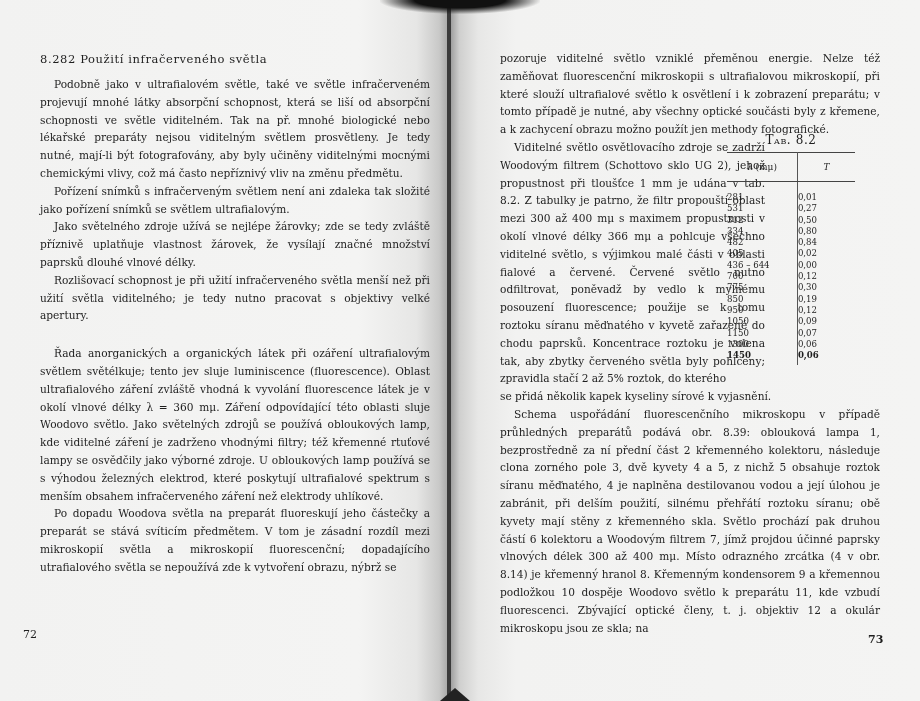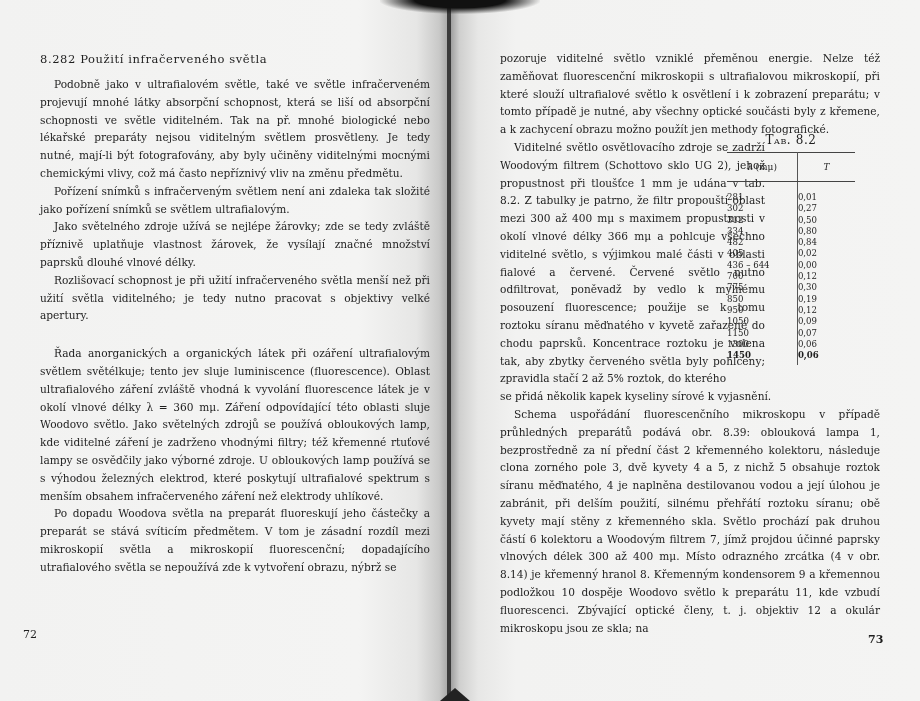--- a/index.html
+++ b/index.html
@@ -68,21 +68,21 @@
           <th class="c1">λ (mμ)</th>
           <th style="font-style:italic">T</th>
         </tr>
       </thead>
       <tbody id="tbody">
           <tr class="first">
             <td class="c1">281</td>
             <td>0,01</td>
           </tr>
           <tr>
-            <td class="c1">302</td>
+            <td class="c1">531</td>
             <td>0,27</td>
           </tr>
           <tr>
             <td class="c1">312</td>
             <td>0,50</td>
           </tr>
           <tr>
             <td class="c1">334</td>
             <td>0,80</td>
           </tr>

